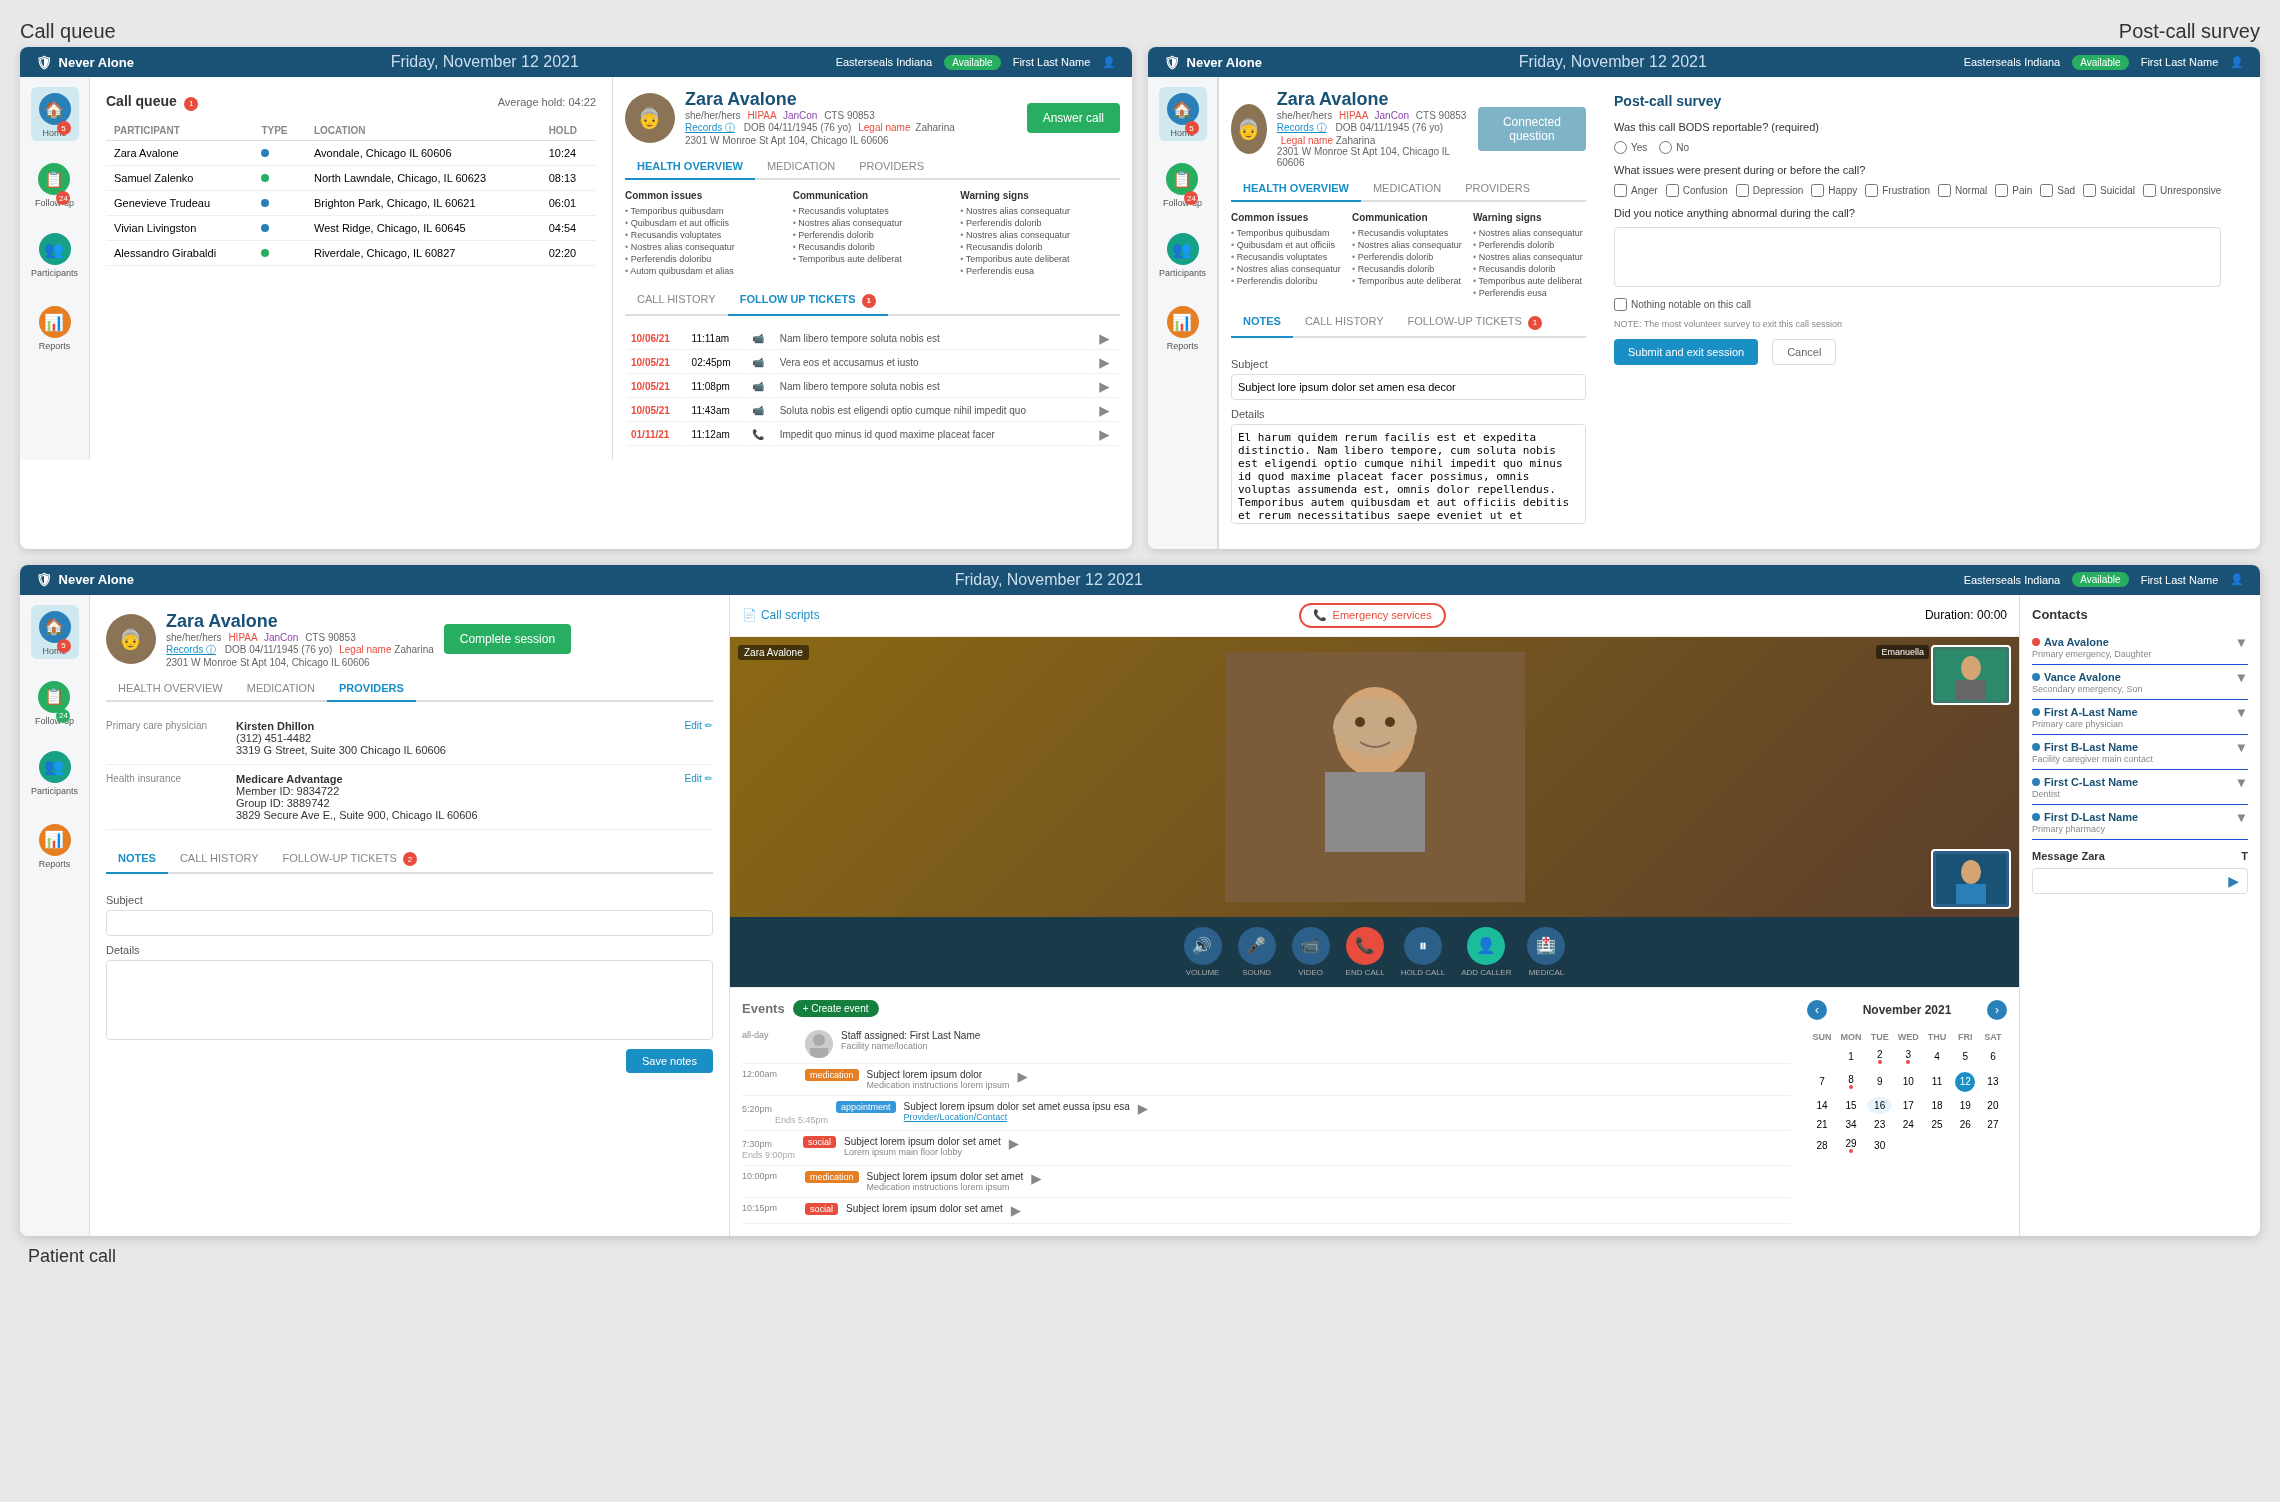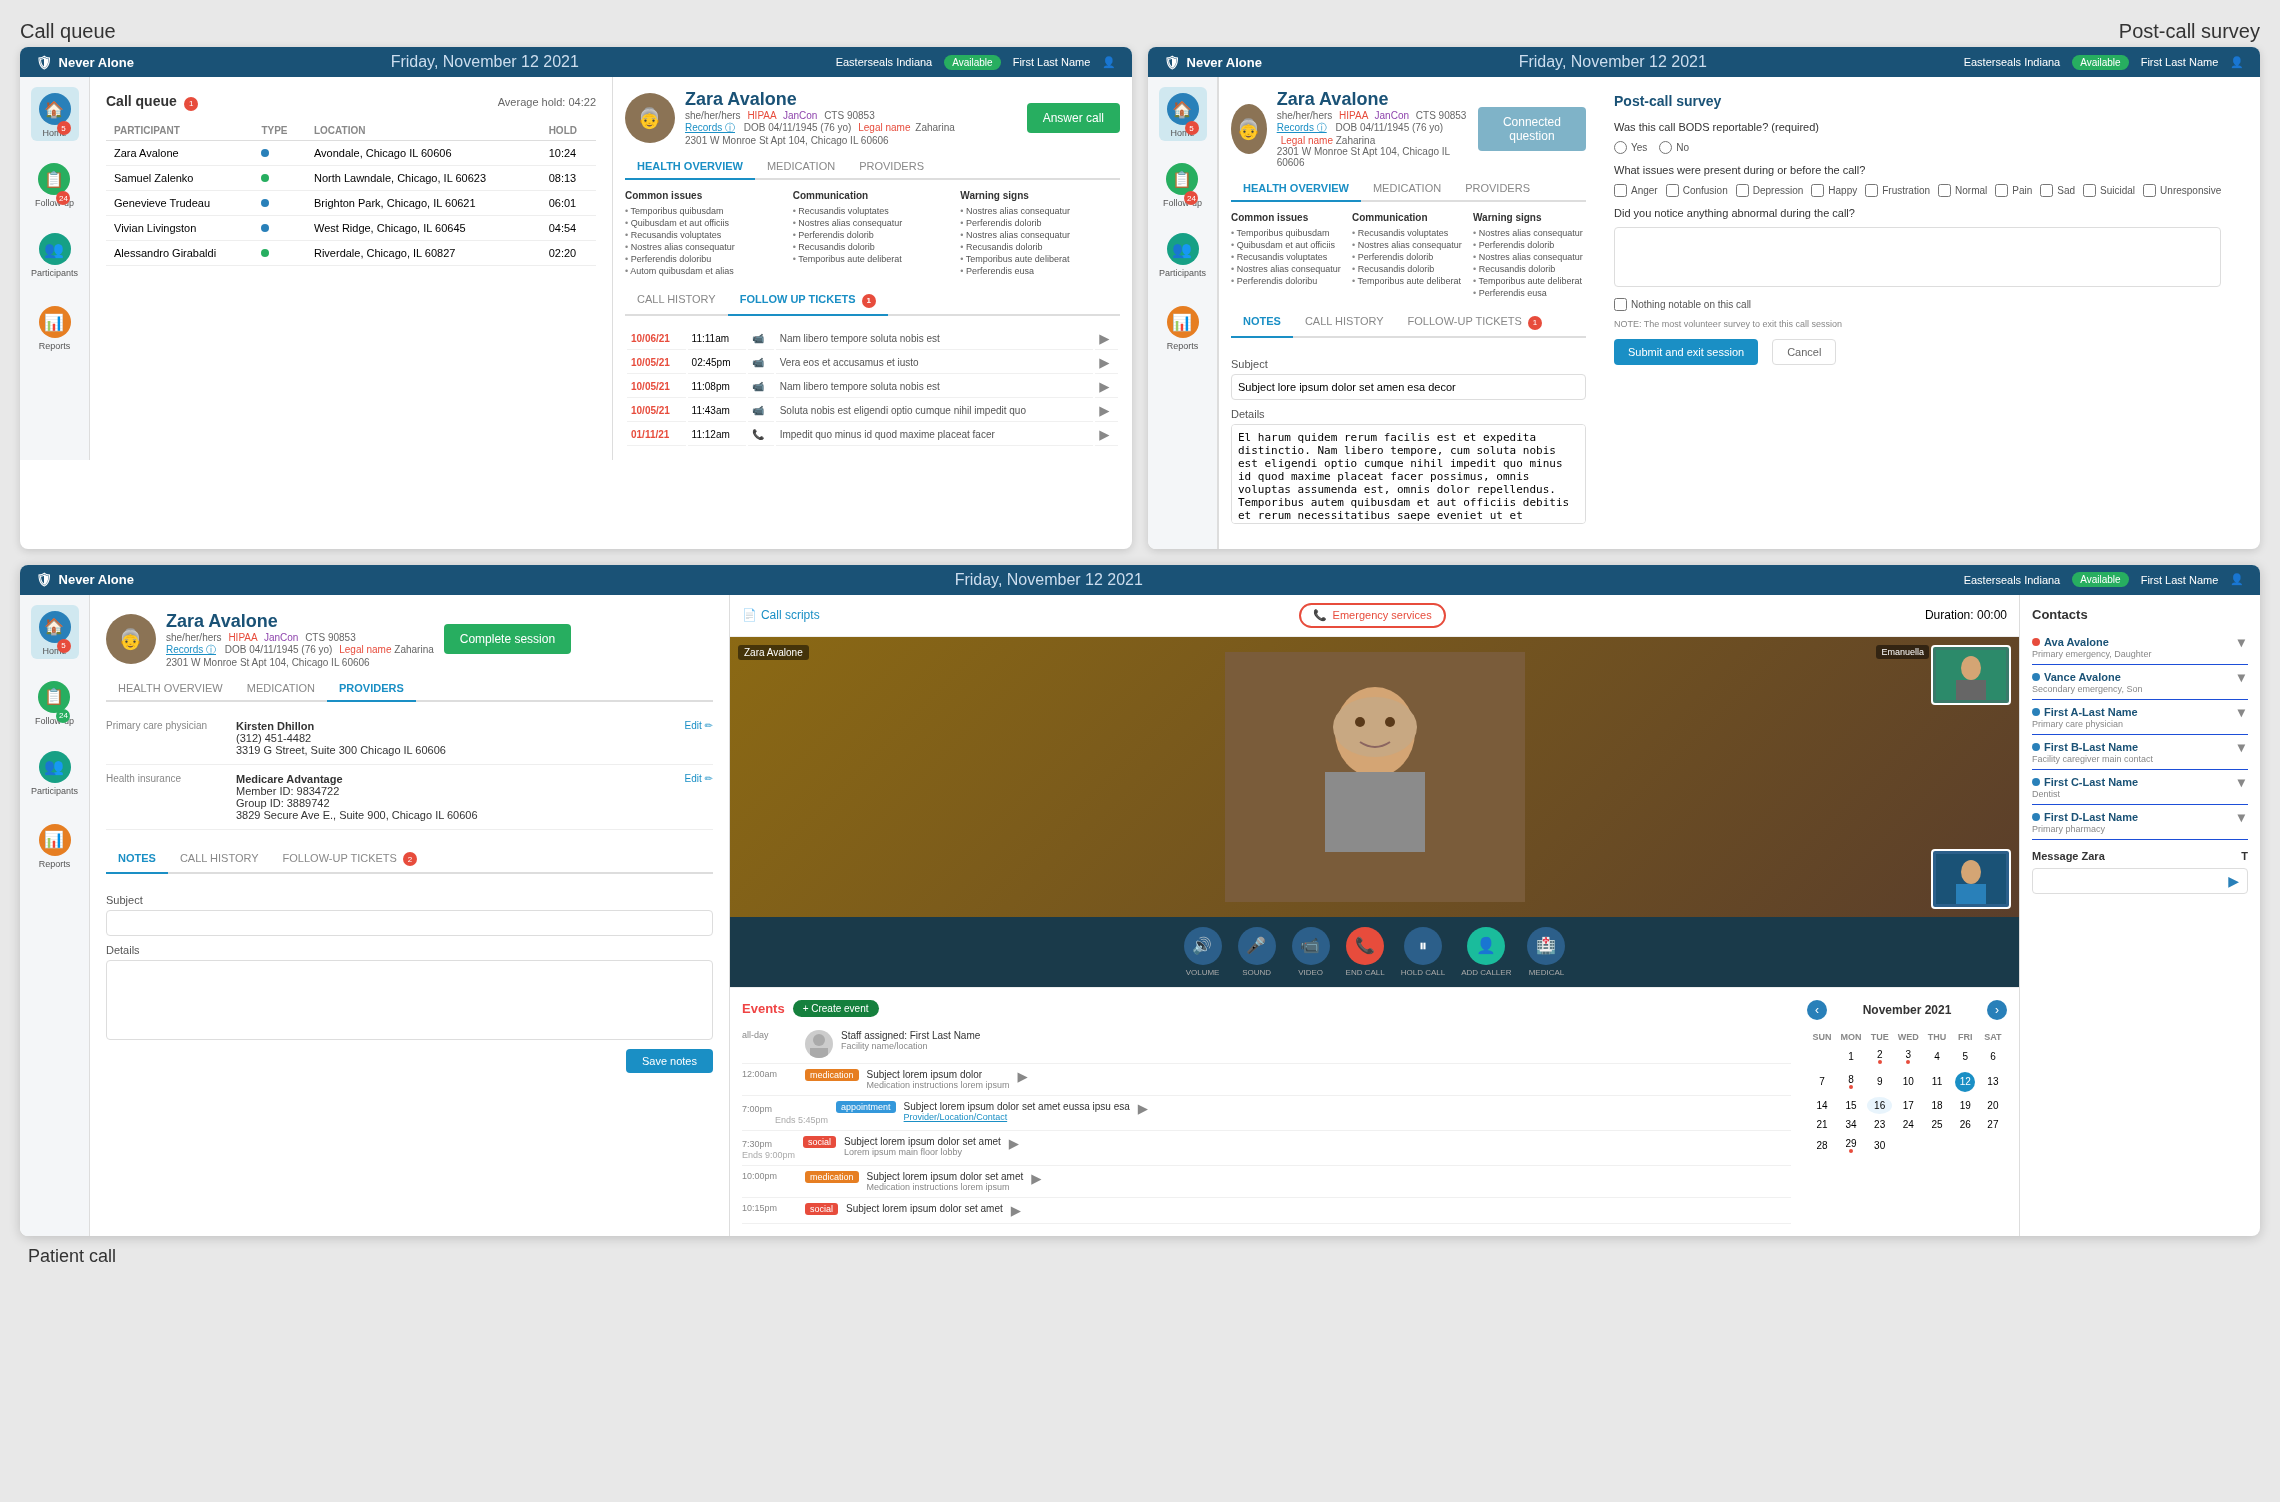--- a/index.html
+++ b/index.html
@@ -121,21 +121,21 @@
     .contact-item { display: flex; justify-content: space-between; align-items: flex-start; padding: 5px 0; border-bottom: 1px solid #1d4ed8; gap: 12px; }
     .contact-name { font-size: 11px; font-weight: bold; color: #1a5276; }
     .contact-role { font-size: 9px; color: #888; }
     .contact-dot-red { width: 8px; height: 8px; border-radius: 50%; background: #e74c3c; display: inline-block; margin-right: 4px; }
     .contact-dot-blue { width: 8px; height: 8px; border-radius: 50%; background: #2980b9; display: inline-block; margin-right: 4px; }
 
     
     .events-panel { padding: 12px; border-top: 1px solid #eee; display: flex; gap: 16px; }
     .events-list { flex: 1; }
     .events-header { display: flex; align-items: center; gap: 8px; margin-bottom: 8px; }
-    .events-title { font-size: 13px; font-weight: bold; color: #ef4444; }
+    .events-title { font-size: 13px; font-weight: bold; color: #737373; }
     .create-event-btn { background: #15803d; color: #fff; border: none; border-radius: 12px; padding: 3px 10px; font-size: 10px; cursor: pointer; }
     .event-row { display: flex; gap: 8px; align-items: flex-start; padding: 5px 0; border-bottom: 1px solid #f0f0f0; }
     .event-time { font-size: 9px; color: #888; width: 55px; flex-shrink: 0; }
     .event-badge { border-radius: 3px; padding: 1px 5px; font-size: 9px; color: #fff; flex-shrink: 0; }
     .event-badge.medication { background: #e67e22; }
     .event-badge.appointment { background: #3498db; }
     .event-badge.social { background: #e74c3c; }
     .event-text { font-size: 10px; color: #333; }
     .event-subtext { font-size: 9px; color: #888; }
 
@@ -739,21 +739,21 @@
               <span class="event-badge medication">medication</span>
               <div>
                 <div class="event-text">Subject lorem ipsum dolor</div>
                 <div class="event-subtext">Medication instructions lorem ipsum</div>
               </div>
               <button class="chevron-btn">▶</button>
             </div>
 
             <div class="event-row">
               <div>
-                <span class="event-time">7:00pm</span>
+                <span class="event-time">5:20pm</span>
                 <div style="font-size:9px; color:#aaa;padding-left:33px;">Ends 5:45pm</div>
               </div>
               <span class="event-badge appointment">appointment</span>
               <div>
                 <div class="event-text">Subject lorem ipsum dolor set amet eussa ipsu esa</div>
                 <div class="event-subtext link-blue">Provider/Location/Contact</div>
               </div>
               <button class="chevron-btn">▶</button>
             </div>
 

